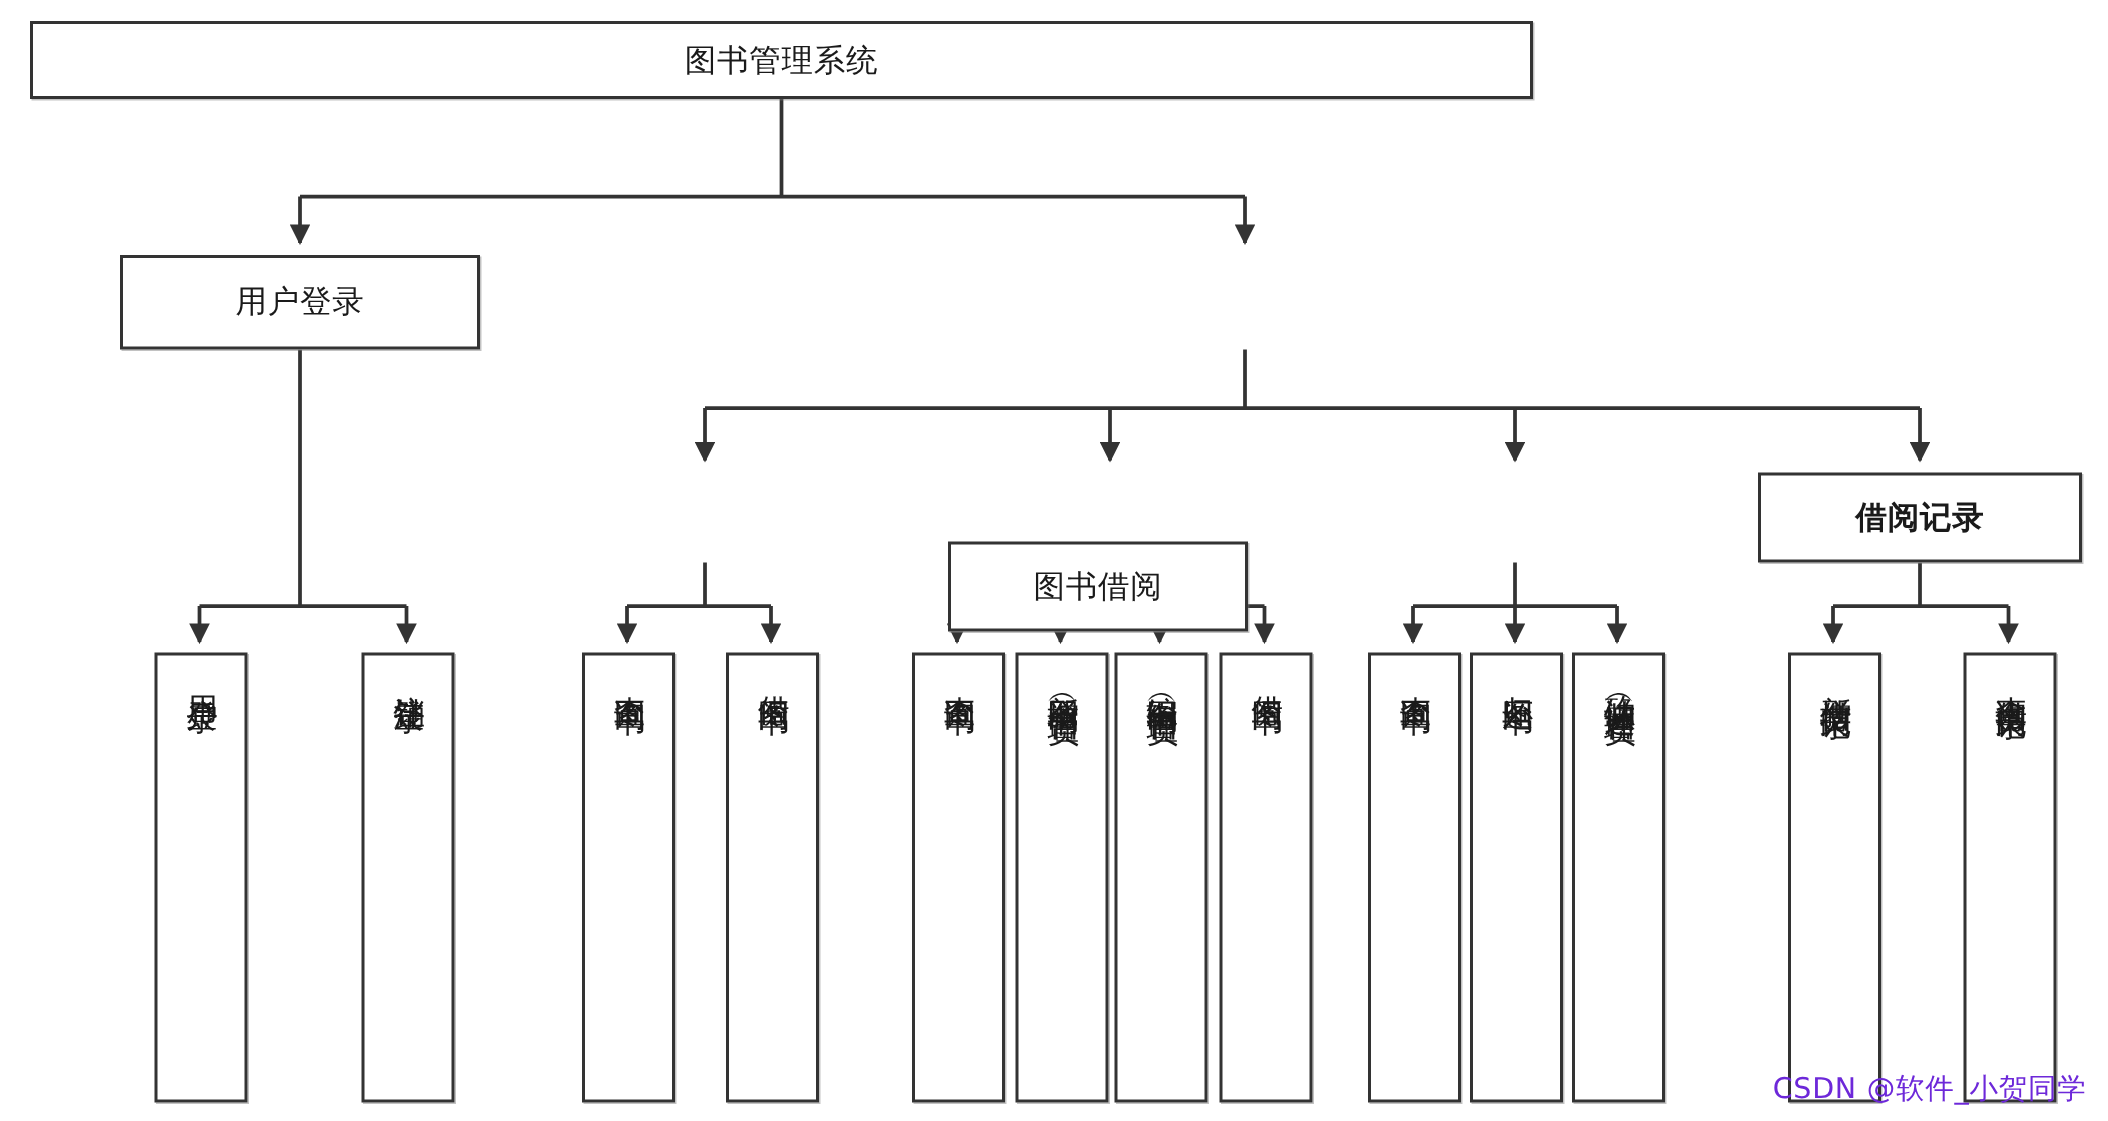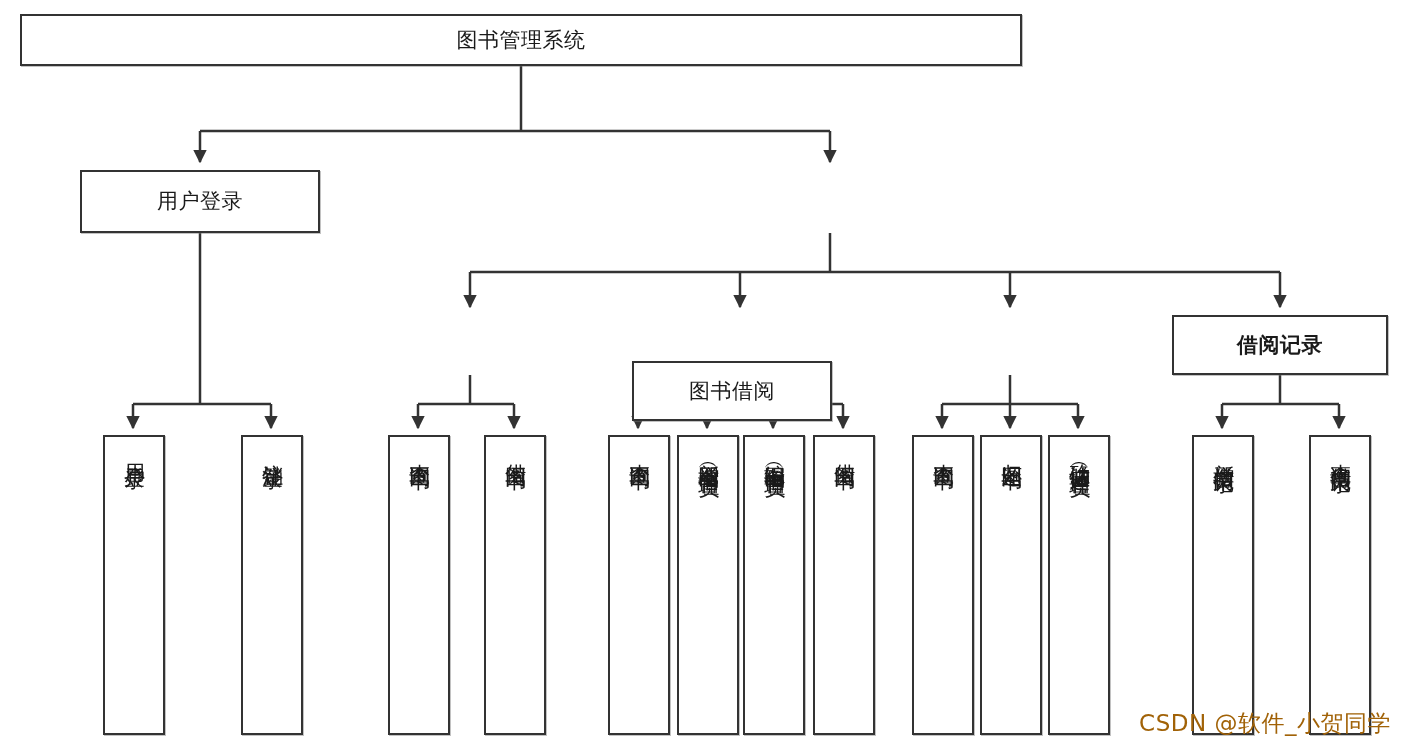--- a/index.html
+++ b/index.html
@@ -53,22 +53,22 @@
     font-size: 21px;
     line-height: 1.32;
     letter-spacing: 2px;
     white-space: nowrap;
     margin: 0 auto;
   }
   #watermark {
     position: absolute;
     right: 14px;
     bottom: 8px;
-    font-size: 23px;
-    color: #a16207;
+    font-size: 19px;
+    color: #6d28d9;
     letter-spacing: 0.5px;
     white-space: nowrap;
     pointer-events: none;
   }
 </style>
 </head>
 <body>
 
 <div id="canvas">
 

